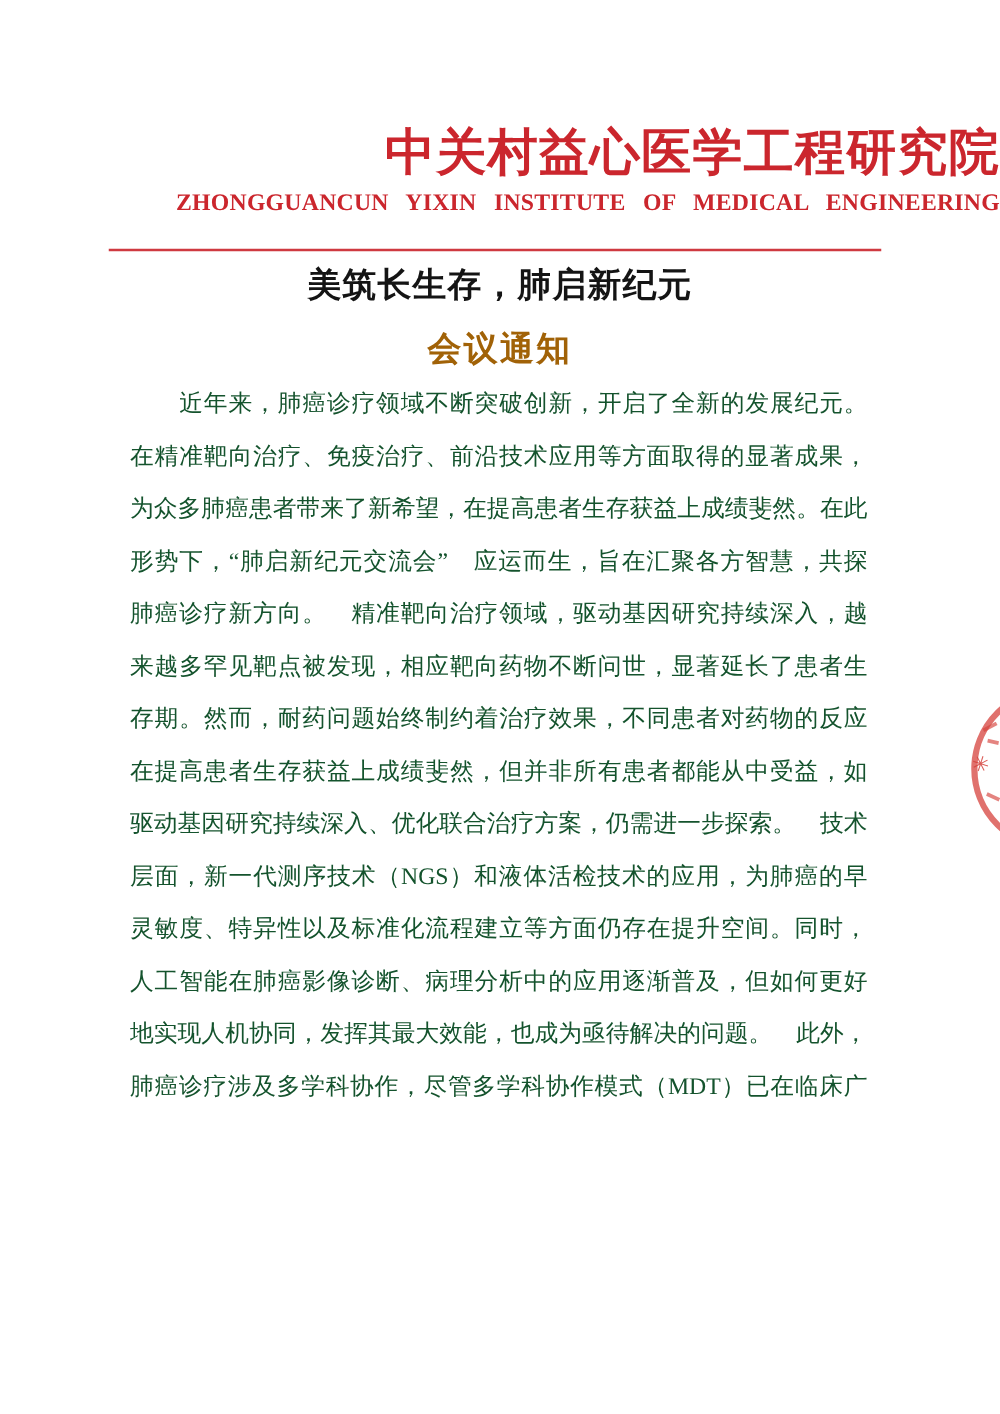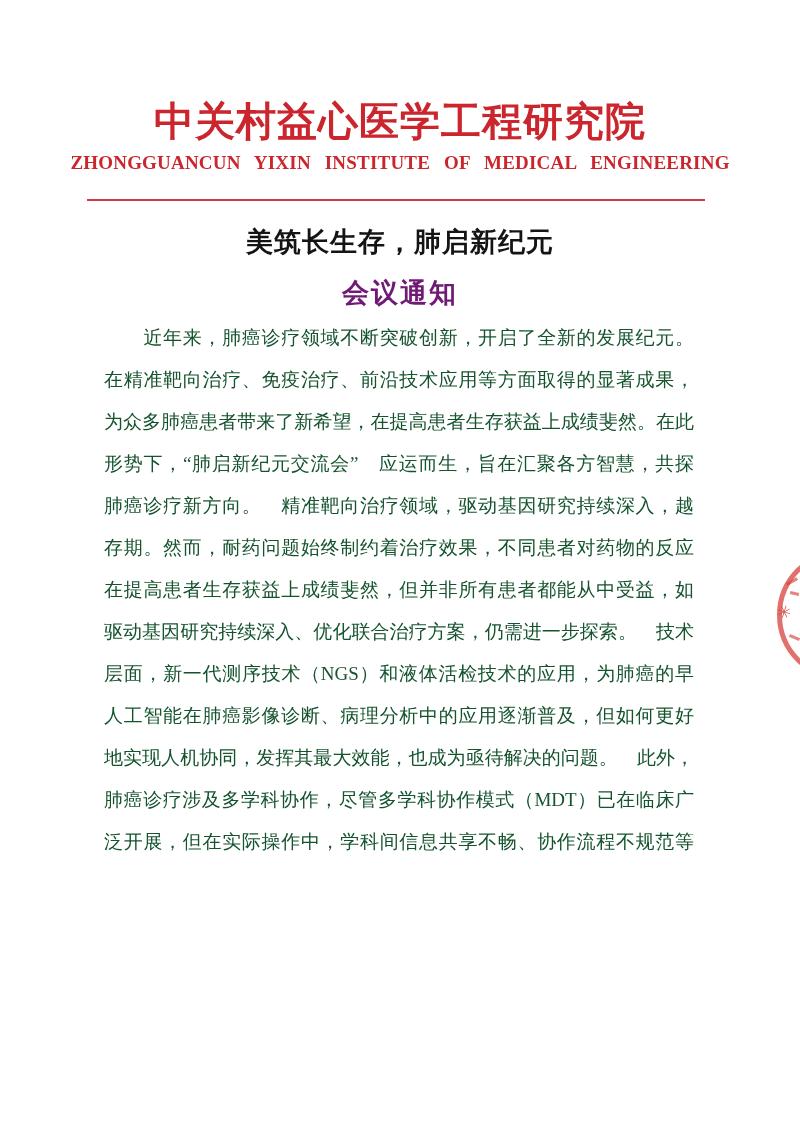--- a/index.html
+++ b/index.html
@@ -6,21 +6,21 @@
   .page {
     position: relative;
     width: 800px;
     height: 1131px;
     margin: 0 auto;
     background: #ffffff;
     overflow: hidden;
     font-family: "Liberation Serif", serif;
   }
   
-  .letterhead { padding-top: 96px; text-align: center; }
+  .letterhead { padding-top: 96px; text-align: right; }
   .lh-cn {
     font-size: 40px;
     font-weight: bold;
     color: #cb262d;
     letter-spacing: 1px;
     line-height: 1.3;
   }
   .lh-en {
     margin-top: 4px;
     font-size: 19px;
@@ -32,33 +32,33 @@
   .lh-rule {
     position: absolute;
     left: 87px;
     top: 199px;
     width: 618px;
     height: 2px;
     background: #cf3a40;
   }
   
   .doc-title {
-    margin-top: 50px;
+    margin-top: 36px;
     text-align: center;
     font-size: 27px;
     font-weight: 600;
     color: #141414;
     letter-spacing: 1px;
   }
   .doc-subtitle {
     margin-top: 15px;
     text-align: center;
     font-size: 27px;
     font-weight: 600;
-    color: #701a75;
+    color: #a16207;
     letter-spacing: 2px;
   }
   
   .notice-body {
     margin: 6px 0 0 104px;
     width: 590px;
     color: #14532d;
     font-size: 19px;
   }
   .notice-body .line {
@@ -111,28 +111,29 @@
 
   <div class="doc-title">美筑长生存，肺启新纪元</div>
   <div class="doc-subtitle">会议通知</div>
 
   <div class="notice-body">
       <div class="line">　　近年来，肺癌诊疗领域不断突破创新，开启了全新的发展纪元。</div>
       <div class="line">在精准靶向治疗、免疫治疗、前沿技术应用等方面取得的显著成果，</div>
       <div class="line">为众多肺癌患者带来了新希望，在提高患者生存获益上成绩斐然。在此</div>
       <div class="line">形势下，“肺启新纪元交流会”　应运而生，旨在汇聚各方智慧，共探</div>
       <div class="line">肺癌诊疗新方向。　精准靶向治疗领域，驱动基因研究持续深入，越</div>
+      <div class="line">来越多罕见靶点被发现，相应靶向药物不断问世，显著延长了患者生</div>
       <div class="line">存期。然而，耐药问题始终制约着治疗效果，不同患者对药物的反应</div>
       <div class="line">在提高患者生存获益上成绩斐然，但并非所有患者都能从中受益，如</div>
       <div class="line">驱动基因研究持续深入、优化联合治疗方案，仍需进一步探索。　技术</div>
       <div class="line">层面，新一代测序技术（NGS）和液体活检技术的应用，为肺癌的早</div>
+      <div class="line">灵敏度、特异性以及标准化流程建立等方面仍存在提升空间。同时，</div>
       <div class="line">人工智能在肺癌影像诊断、病理分析中的应用逐渐普及，但如何更好</div>
       <div class="line">地实现人机协同，发挥其最大效能，也成为亟待解决的问题。　此外，</div>
       <div class="line">肺癌诊疗涉及多学科协作，尽管多学科协作模式（MDT）已在临床广</div>
-      <div class="line">泛开展，但在实际操作中，学科间信息共享不畅、协作流程不规范等</div>
     </div>
 
   <div class="seal"></div>
   <div class="seal-star">✳</div>
   <div class="seal-mark m1"></div>
   <div class="seal-mark m2"></div>
   <div class="seal-mark m3"></div>
 
 </div>
 

